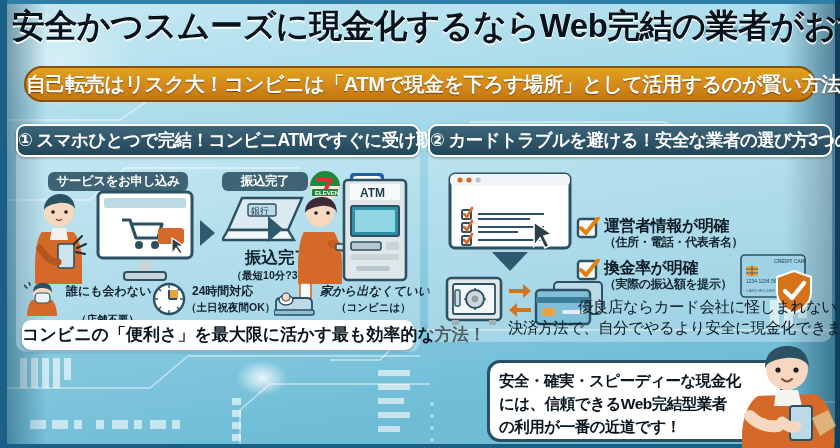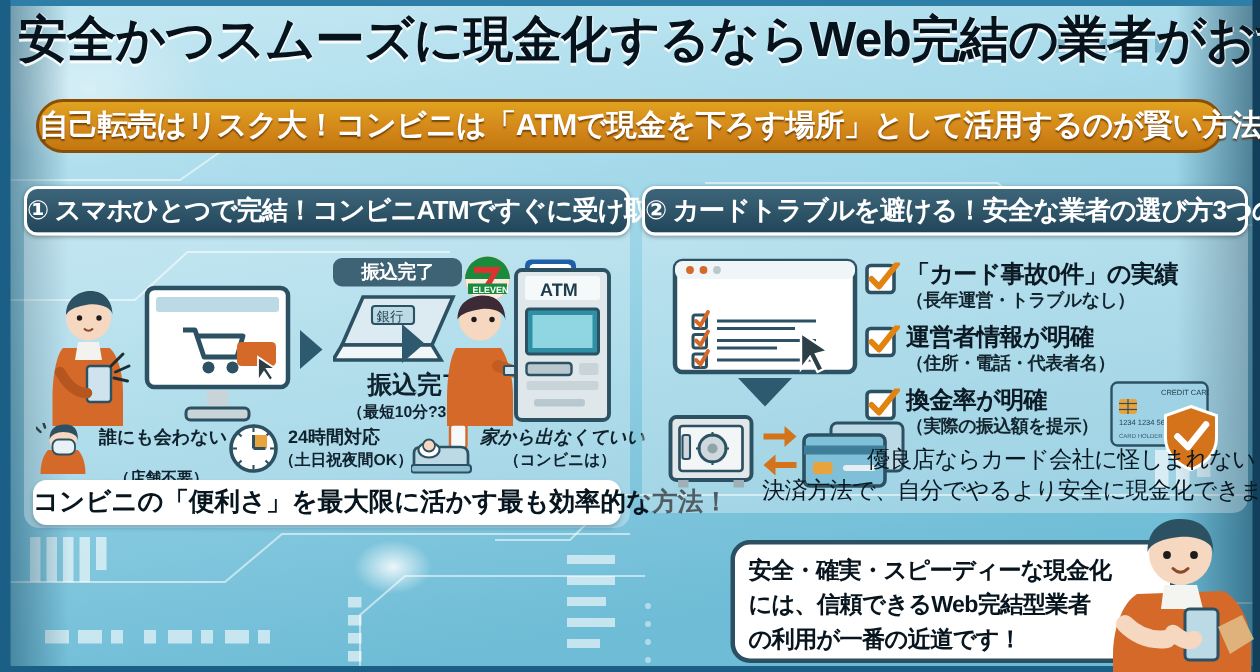--- a/index.html
+++ b/index.html
@@ -288,20 +288,21 @@
     <div class="subhead">自己転売はリスク大！コンビニは「ATMで現金を下ろす場所」として活用するのが賢い方法。</div>
   </div>
 
   <div class="panel" style="left:16px; top:124px; width:404px; height:228px;"></div>
 
   <div class="panel-head" style="left:16px; top:124px; width:404px;">
     <span>①</span>
     <span>スマホひとつで完結！コンビニATMですぐに受け取れる</span>
   </div>
 
+  <div class="chip" style="left:48px; top:172px; width:140px;">サービスをお申し込み</div>
 
   <svg style="position:absolute;left:28px;top:192px;" width="62" height="92" viewBox="0 0 62 92">
     <path d="M14 40 C10 44 7 58 7 72 L7 92 L54 92 L54 70 C54 56 50 44 45 40 Z" fill="#d4692a"></path>
     <path d="M24 36 L38 36 L40 48 L22 48 Z" fill="#f2f2ee"></path>
     <circle cx="31" cy="20" r="15" fill="#f6d7c0"></circle>
     <path d="M16 18 C16 6 26 2 32 2 C42 2 47 9 47 18 C47 14 40 10 31 11 C24 12 18 14 16 18Z" fill="#2c5163"></path>
     <circle cx="25" cy="20" r="1.8" fill="#1c1c1c"></circle>
     <circle cx="38" cy="20" r="1.8" fill="#1c1c1c"></circle>
     <path d="M28 27 q3 3 6 0" stroke="#8a4a2a" stroke-width="1.4" fill="none"></path>
     <rect x="30" y="52" width="16" height="24" rx="2" fill="#cfe3ee" stroke="#2c5163" stroke-width="1.6"></rect>
@@ -476,28 +477,20 @@
   </svg>
 
   <svg style="position:absolute;left:534px;top:280px;" width="72" height="46" viewBox="0 0 72 46">
     <rect x="20" y="2" width="48" height="32" rx="4" fill="#bcd9e6" stroke="#2c5163" stroke-width="2"></rect>
     <rect x="2" y="10" width="54" height="34" rx="4" fill="#7fc0d8" stroke="#2c5163" stroke-width="2.4"></rect>
     <rect x="2" y="17" width="54" height="6" fill="#3f7e99"></rect>
     <rect x="8" y="28" width="13" height="8" rx="2" fill="#e8a33d"></rect>
     <rect x="28" y="30" width="22" height="4" rx="2" fill="#e4eef3"></rect>
   </svg>
 
-  <div class="chk-row" style="left:604px; top:174px;">
-    <svg style="position:absolute;left:-28px;top:1px;" width="24" height="22" viewBox="0 0 24 22">
-      <rect x="2" y="2" width="18" height="18" rx="2.5" fill="#ffffff" stroke="#2c5163" stroke-width="2.4"></rect>
-      <path d="M5 11 L10 16 L22 1" fill="none" stroke="#e2820f" stroke-width="4" stroke-linecap="round" stroke-linejoin="round"></path>
-    </svg>
-    <div class="chk-main">「カード事故0件」の実績</div>
-    <div class="chk-sub">（長年運営・トラブルなし）</div>
-  </div>
 
   <div class="chk-row" style="left:604px; top:216px;">
     <svg style="position:absolute;left:-28px;top:1px;" width="24" height="22" viewBox="0 0 24 22">
       <rect x="2" y="2" width="18" height="18" rx="2.5" fill="#ffffff" stroke="#2c5163" stroke-width="2.4"></rect>
       <path d="M5 11 L10 16 L22 1" fill="none" stroke="#e2820f" stroke-width="4" stroke-linecap="round" stroke-linejoin="round"></path>
     </svg>
     <div class="chk-main">運営者情報が明確</div>
     <div class="chk-sub">（住所・電話・代表者名）</div>
   </div>
 

